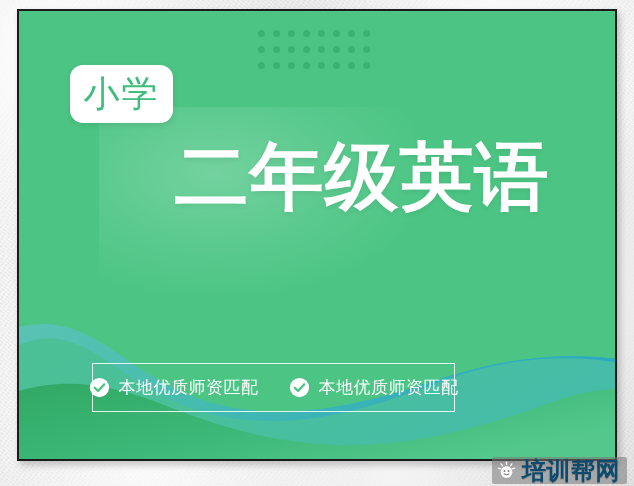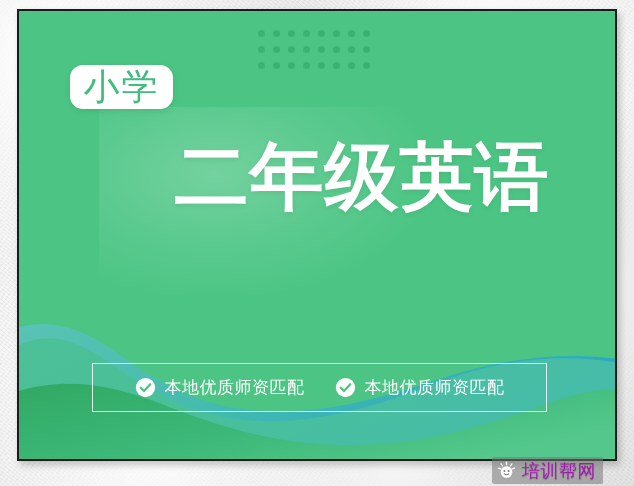--- a/index.html
+++ b/index.html
@@ -72,21 +72,21 @@
     border-radius: 50%;
     background: #3cb272;
   }
 
   
   #level-badge {
     position: absolute;
     left: 51px;
     top: 54px;
     width: 103px;
-    height: 44px;
+    height: 58px;
     background: #ffffff;
     border-radius: 13px;
     display: flex;
     align-items: center;
     justify-content: center;
     box-shadow: 0 2px 6px rgba(0,0,0,0.10);
   }
   #level-badge span {
     color: #3fbd7c;
     font-size: 36px;
@@ -126,21 +126,21 @@
     width: 600px;
     height: 160px;
     pointer-events: none;
   }
 
   
   #feature-box {
     position: absolute;
     left: 73px;
     top: 352px;
-    width: 455px;
+    width: 363px;
     height: 49px;
     border: 1px solid rgba(255,255,255,0.85);
     box-sizing: border-box;
     display: flex;
     align-items: center;
     justify-content: center;
     gap: 30px;
   }
   .feature-item {
     display: flex;
@@ -169,24 +169,24 @@
     height: 27px;
     padding: 0 7px 0 5px;
     display: flex;
     align-items: center;
     gap: 6px;
     background: rgba(120,120,120,0.55);
     border-radius: 2px;
   }
   #watermark .wm-icon { width: 19px; height: 19px; display: block; }
   #watermark .wm-text {
-    color: #a21caf;
-    font-size: 18px;
-    line-height: 1;
-    font-weight: normal;
+    color: #0c4a6e;
+    font-size: 24px;
+    line-height: 1;
+    font-weight: bold;
     letter-spacing: 0.5px;
     white-space: nowrap;
     text-shadow: 0 1px 1px rgba(0,0,0,0.25);
   }
 </style>
 </head>
 <body>
 
 <div id="backdrop"></div>
 

